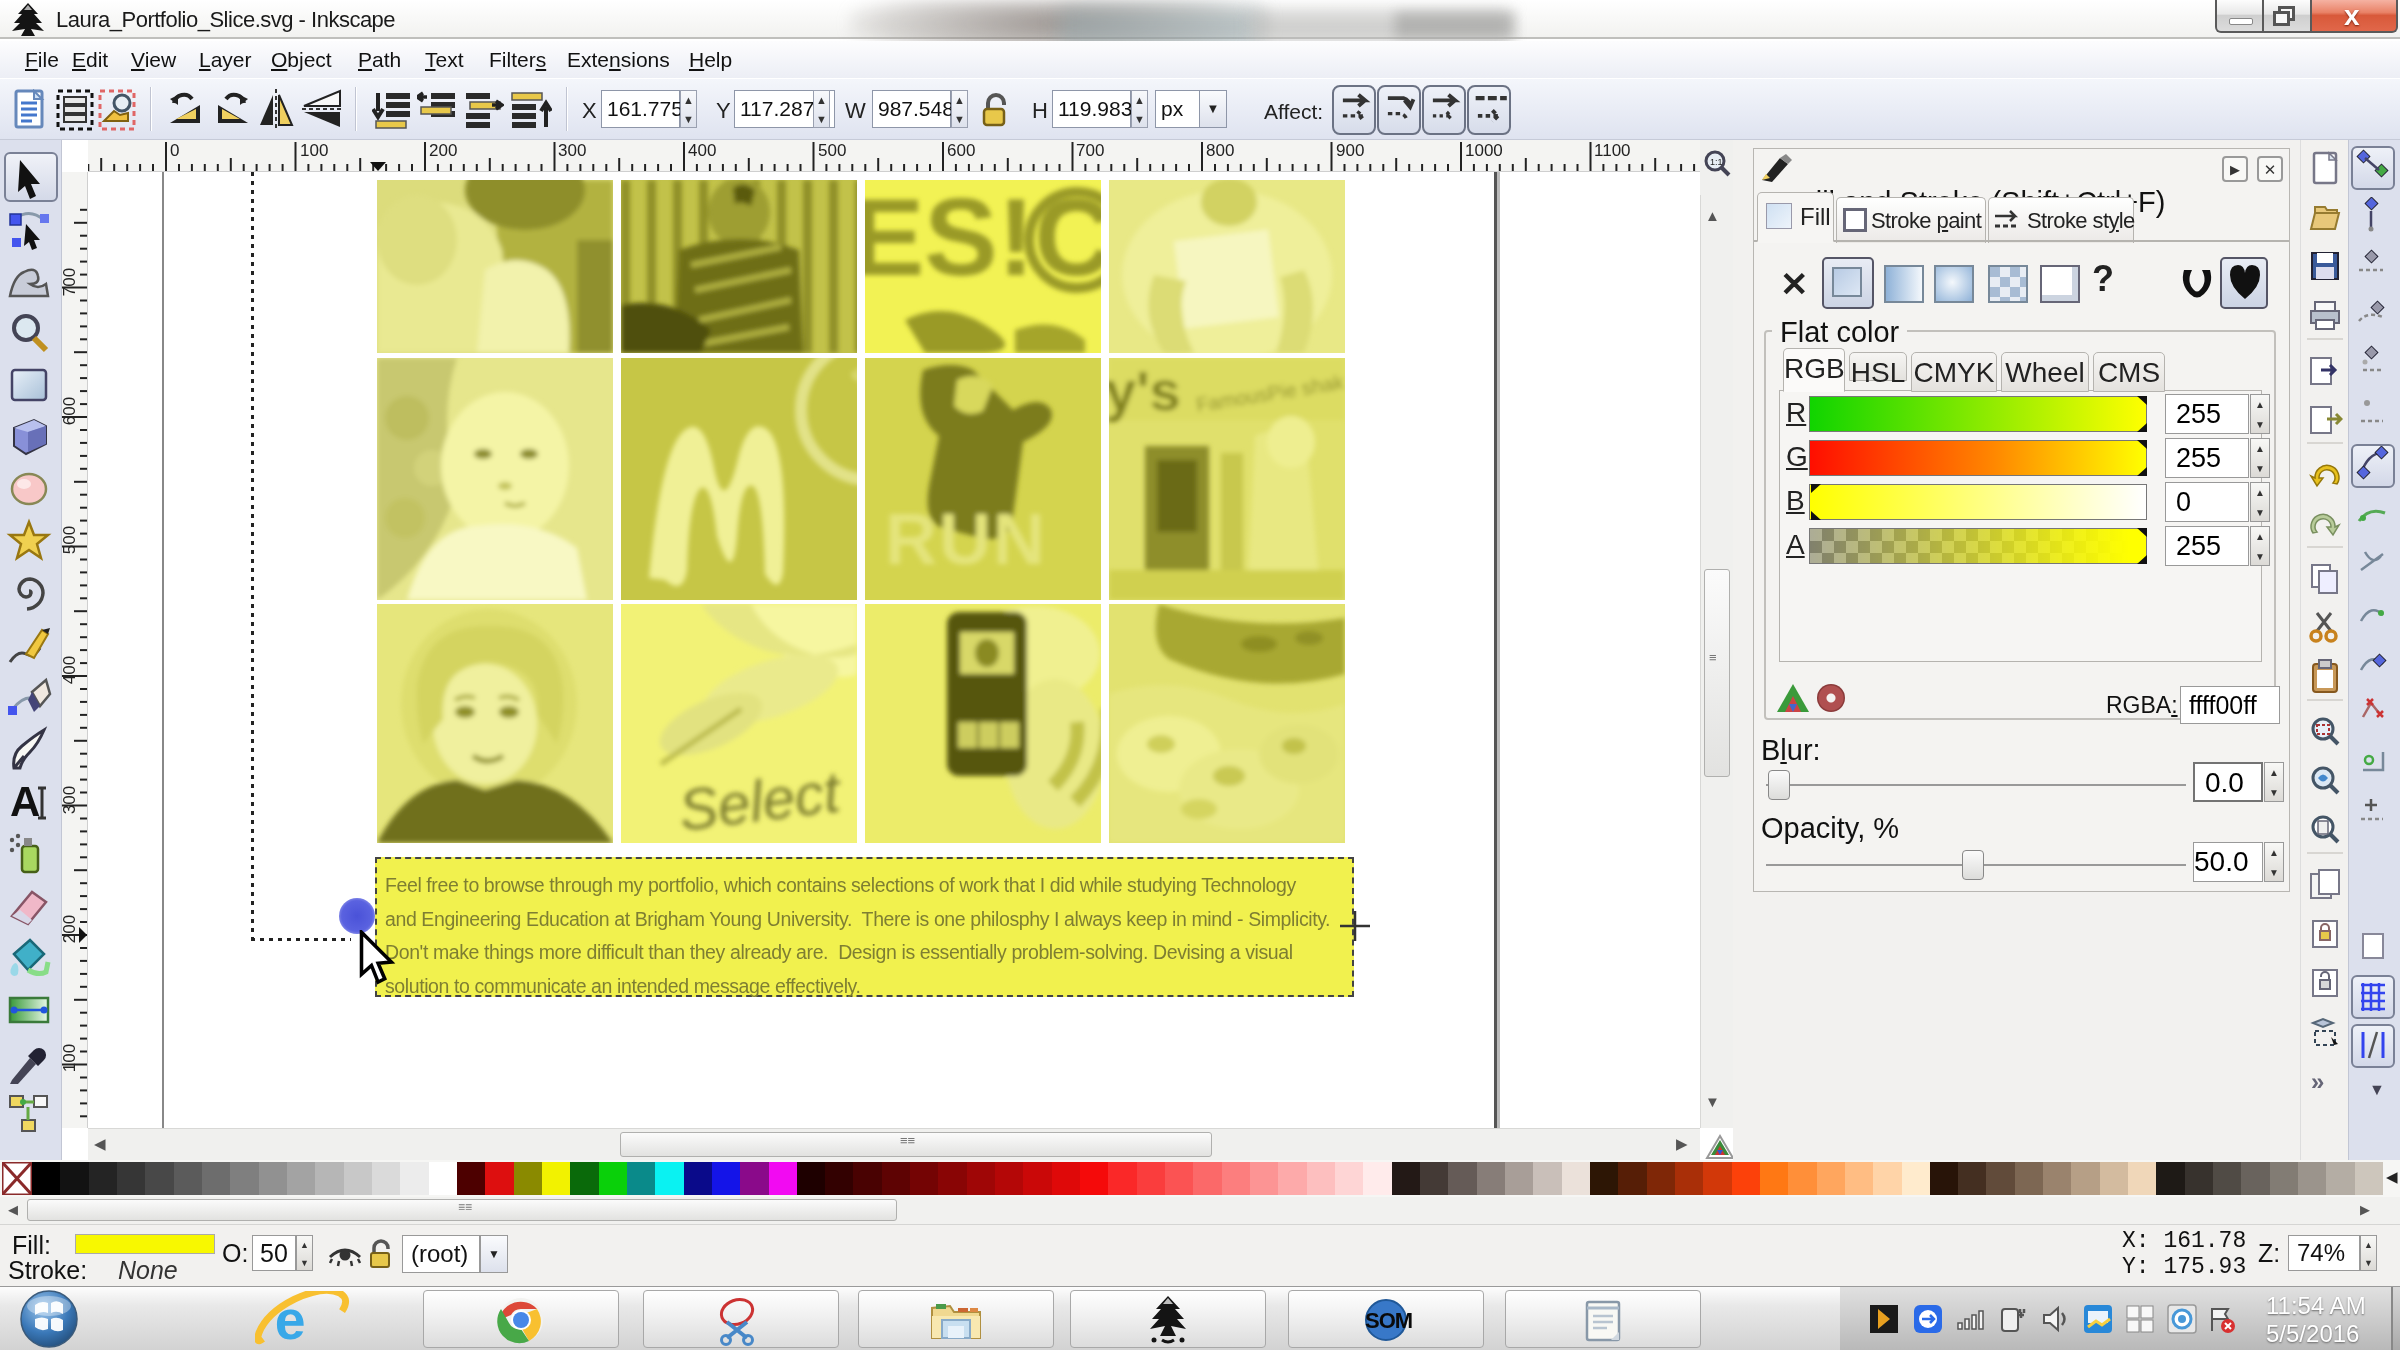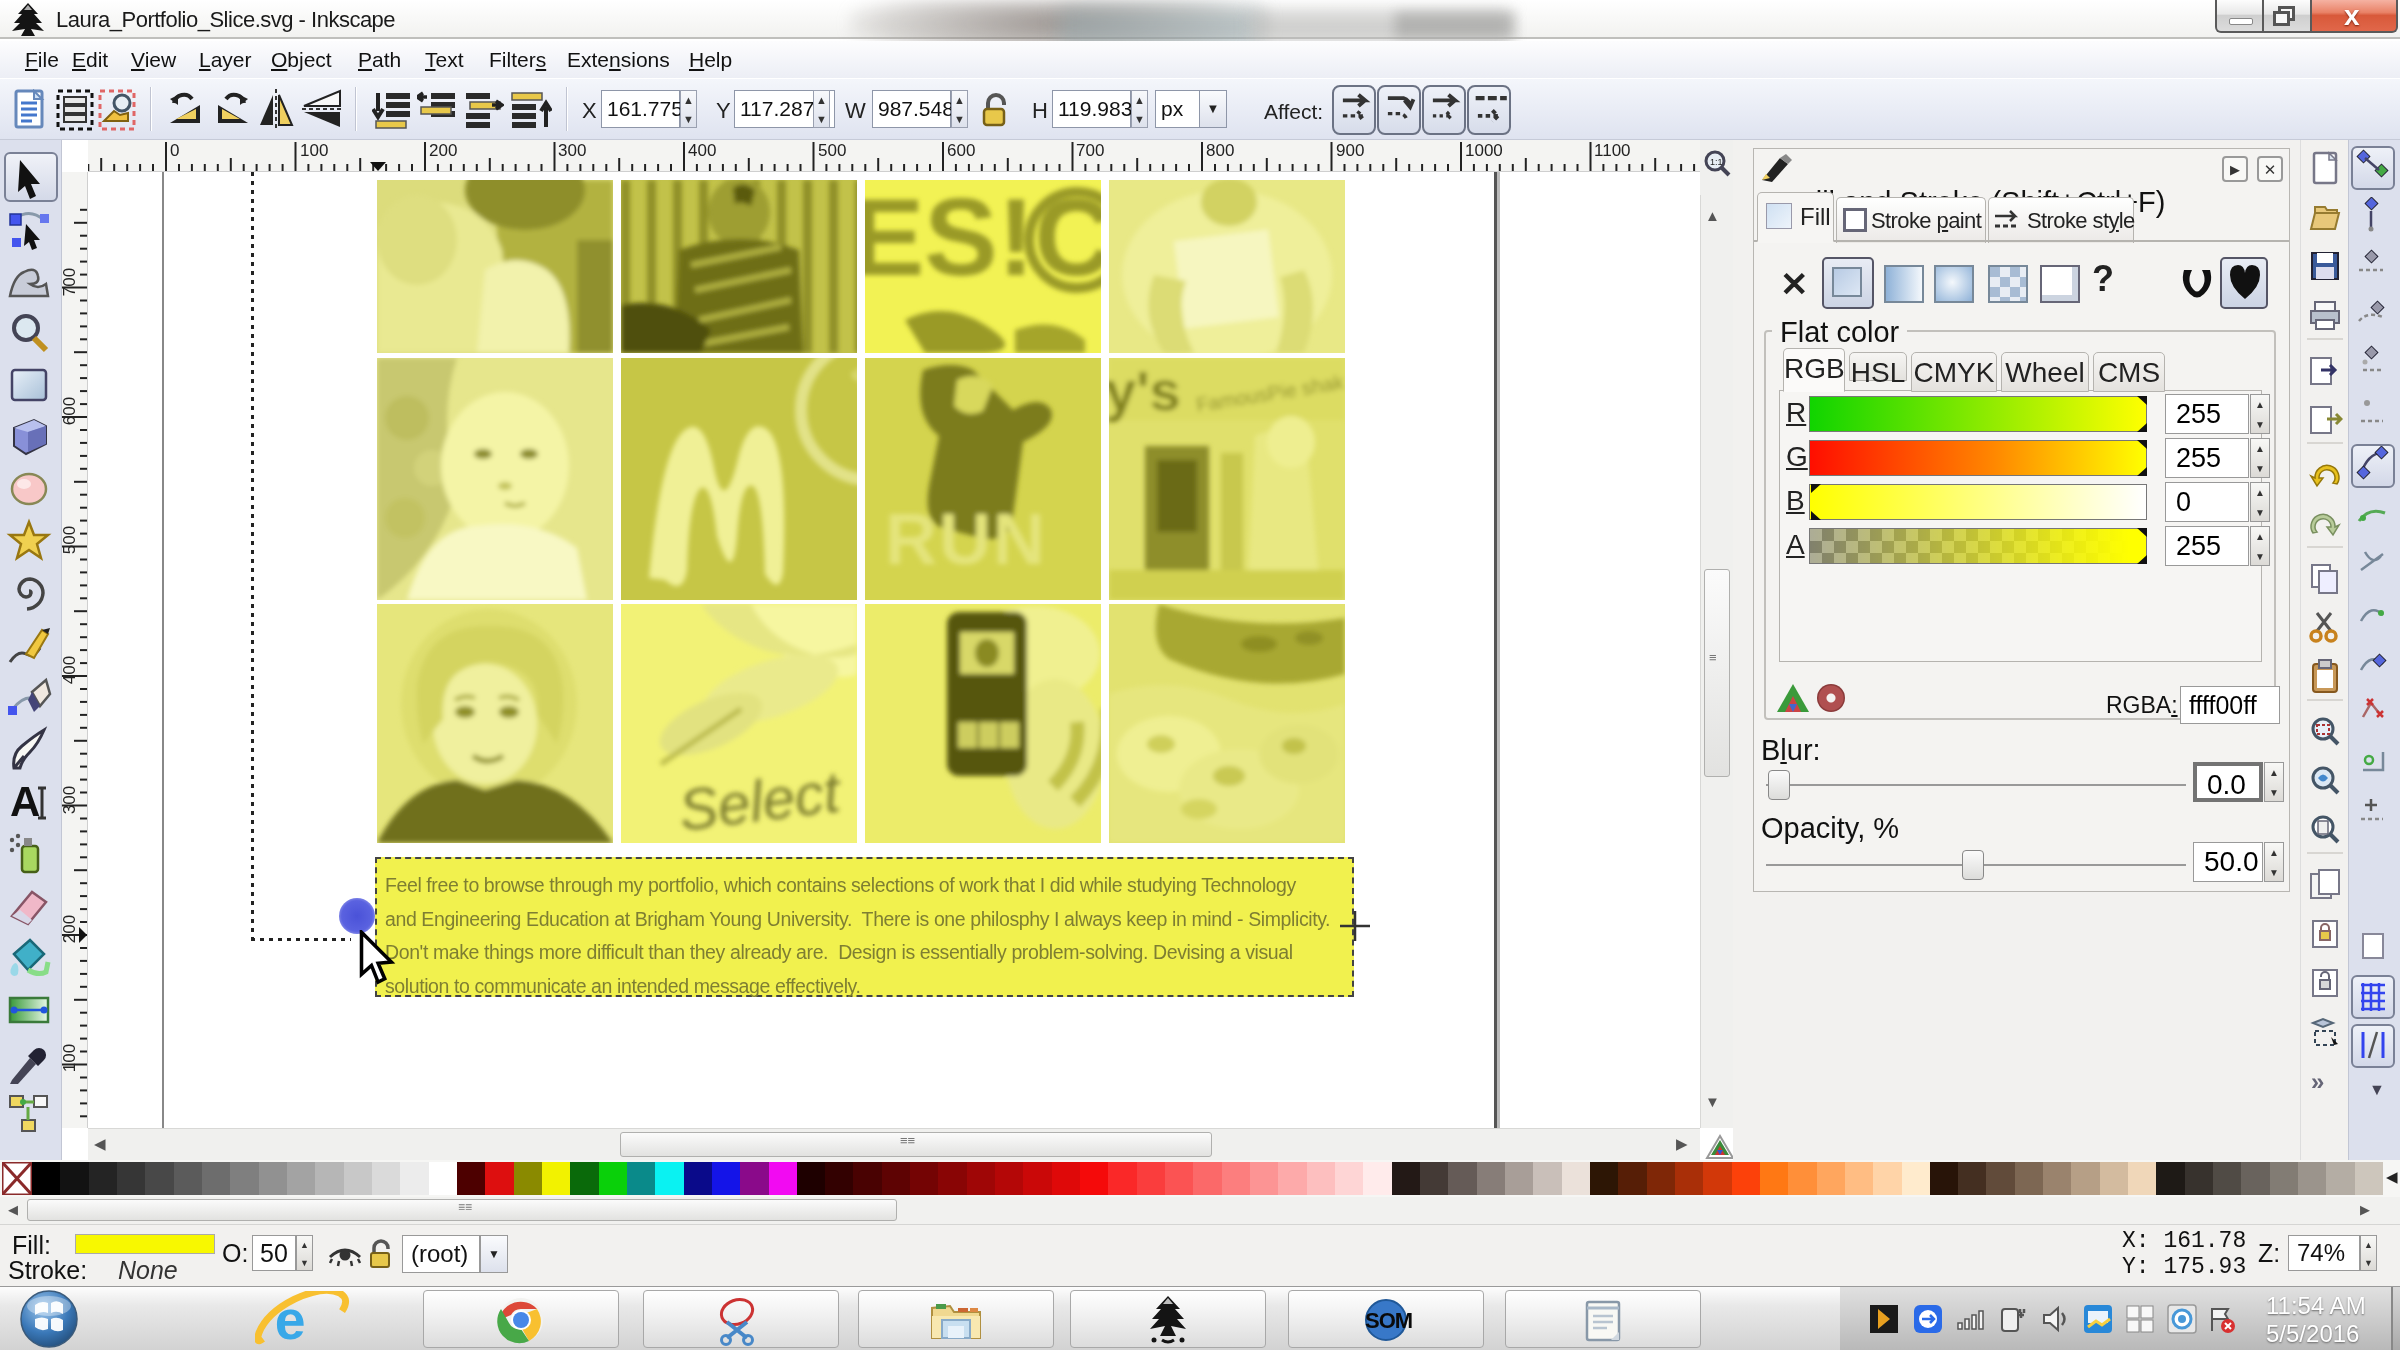--- a/index.html
+++ b/index.html
@@ -759,26 +759,26 @@
       <path d="M4 30 L20 2 L36 30 Z" fill="#3a9a3a"></path>
       <path d="M12 30 L20 14 L28 30 Z" fill="#cc4444"></path>
       <path d="M16 22 L24 22 L20 30 Z" fill="#4466cc"></path>
     </svg>
 <div class="abs" style="left:1817px;top:684px;width:28px;height:28px;border-radius:50%;background:radial-gradient(circle,#f4f3f1 0 4px,#b05050 5px 12px,#8a3a3a 13px);"></div>
 <div class="abs" style="left:2106px;top:692px;font-size:23px;color:#111;">RGBA<span style="text-decoration:underline">:</span></div>
 <div class="abs" style="left:2180px;top:686px;width:100px;height:38px;background:#fff;border:1px solid #999;font-size:25px;padding-left:8px;line-height:36px;">ffff00ff</div>
     <div class="abs" style="left:1761px;top:734px;font-size:29px;color:#111;">B<span style="text-decoration:underline">l</span>ur:</div>
 <div class="abs" style="left:1766px;top:784px;width:420px;height:2px;background:#999;"></div>
 <div class="abs" style="left:1768px;top:770px;width:22px;height:30px;background:linear-gradient(#fbfbfb,#dcdcda);border:1px solid #888;border-radius:4px;"></div>
-<div class="abs" style="left:2193px;top:762px;width:70px;height:40px;background:#fff;border:4px solid #737373;font-size:28px;padding-left:10px;line-height:38px;">0.0</div>
+<div class="abs" style="left:2193px;top:762px;width:70px;height:40px;background:#fff;border:2px solid #737373;font-size:28px;padding-left:10px;line-height:38px;">0.0</div>
 <div class="abs" style="left:2264px;top:762px;width:20px;height:40px;background:linear-gradient(#f8f8f6,#dcdad6);border:1px solid #999;font-size:10px;text-align:center;line-height:20px;color:#333;">▲<br>▼</div>
 <div class="abs" style="left:1761px;top:812px;font-size:29px;color:#111;">Opacity, %</div>
 <div class="abs" style="left:1766px;top:864px;width:420px;height:2px;background:#999;"></div>
 <div class="abs" style="left:1962px;top:850px;width:22px;height:30px;background:linear-gradient(#fbfbfb,#dcdcda);border:1px solid #888;border-radius:4px;"></div>
-<div class="abs" style="left:2193px;top:842px;width:70px;height:40px;background:#fff;border:1px solid #999;font-size:28px;padding-left:10px;line-height:38px;">50.0</div>
+<div class="abs" style="left:2193px;top:842px;width:70px;height:40px;background:#fff;border:1px solid #999;font-size:28px;line-height:38px;">50.0</div>
 <div class="abs" style="left:2264px;top:842px;width:20px;height:40px;background:linear-gradient(#f8f8f6,#dcdad6);border:1px solid #999;font-size:10px;text-align:center;line-height:20px;color:#333;">▲<br>▼</div>
     <div class="abs" id="cmdbar">
       <svg class="abs" style="left:6px;top:10px" width="36" height="36" viewBox="0 0 36 36">
         <rect x="7" y="3" width="22" height="30" fill="#fff" stroke="#778" stroke-width="2.5" rx="2"></rect>
         <path d="M22 3 l7 7 h-7 z" fill="#dde6f0" stroke="#778" stroke-width="1.5"></path>
       </svg>
       <svg class="abs" style="left:6px;top:59px" width="36" height="36" viewBox="0 0 36 36">
         <path d="M4 30 L8 14 L32 14 L28 30 Z M8 14 L8 8 L18 8 L20 11 L30 11 L30 14" fill="#e8c87a" stroke="#967b30" stroke-width="2"></path>
       </svg>
       <svg class="abs" style="left:6px;top:108px" width="36" height="36" viewBox="0 0 36 36">

